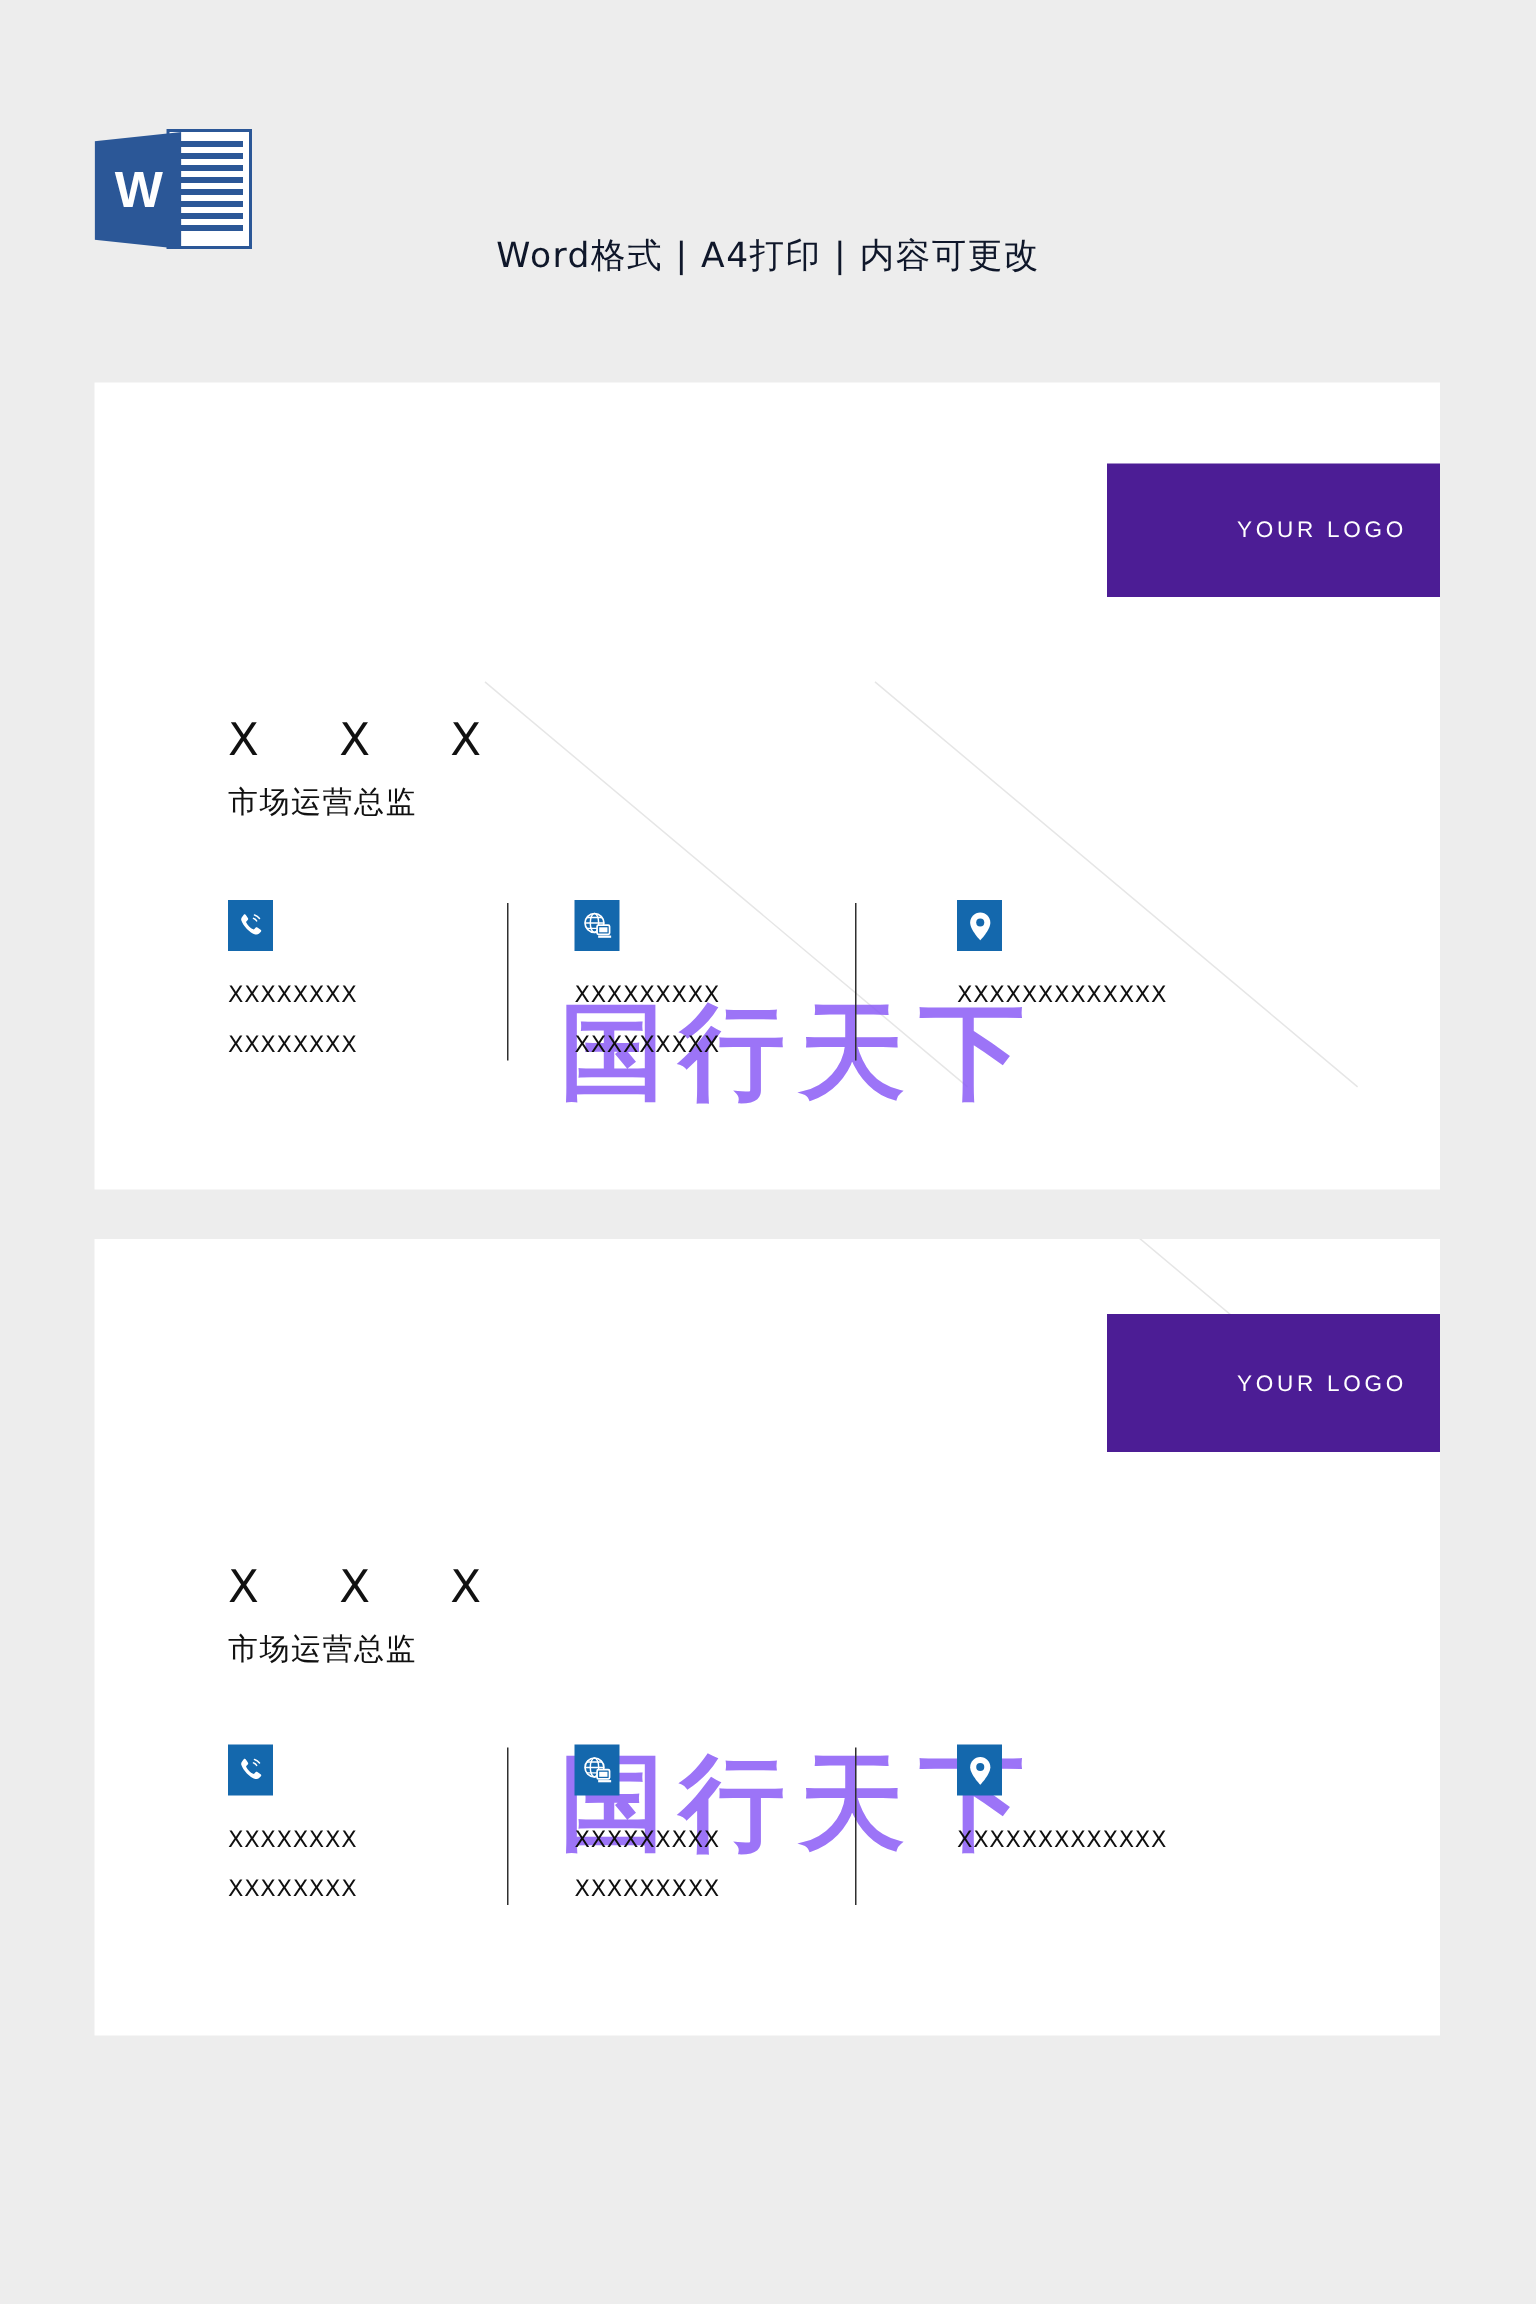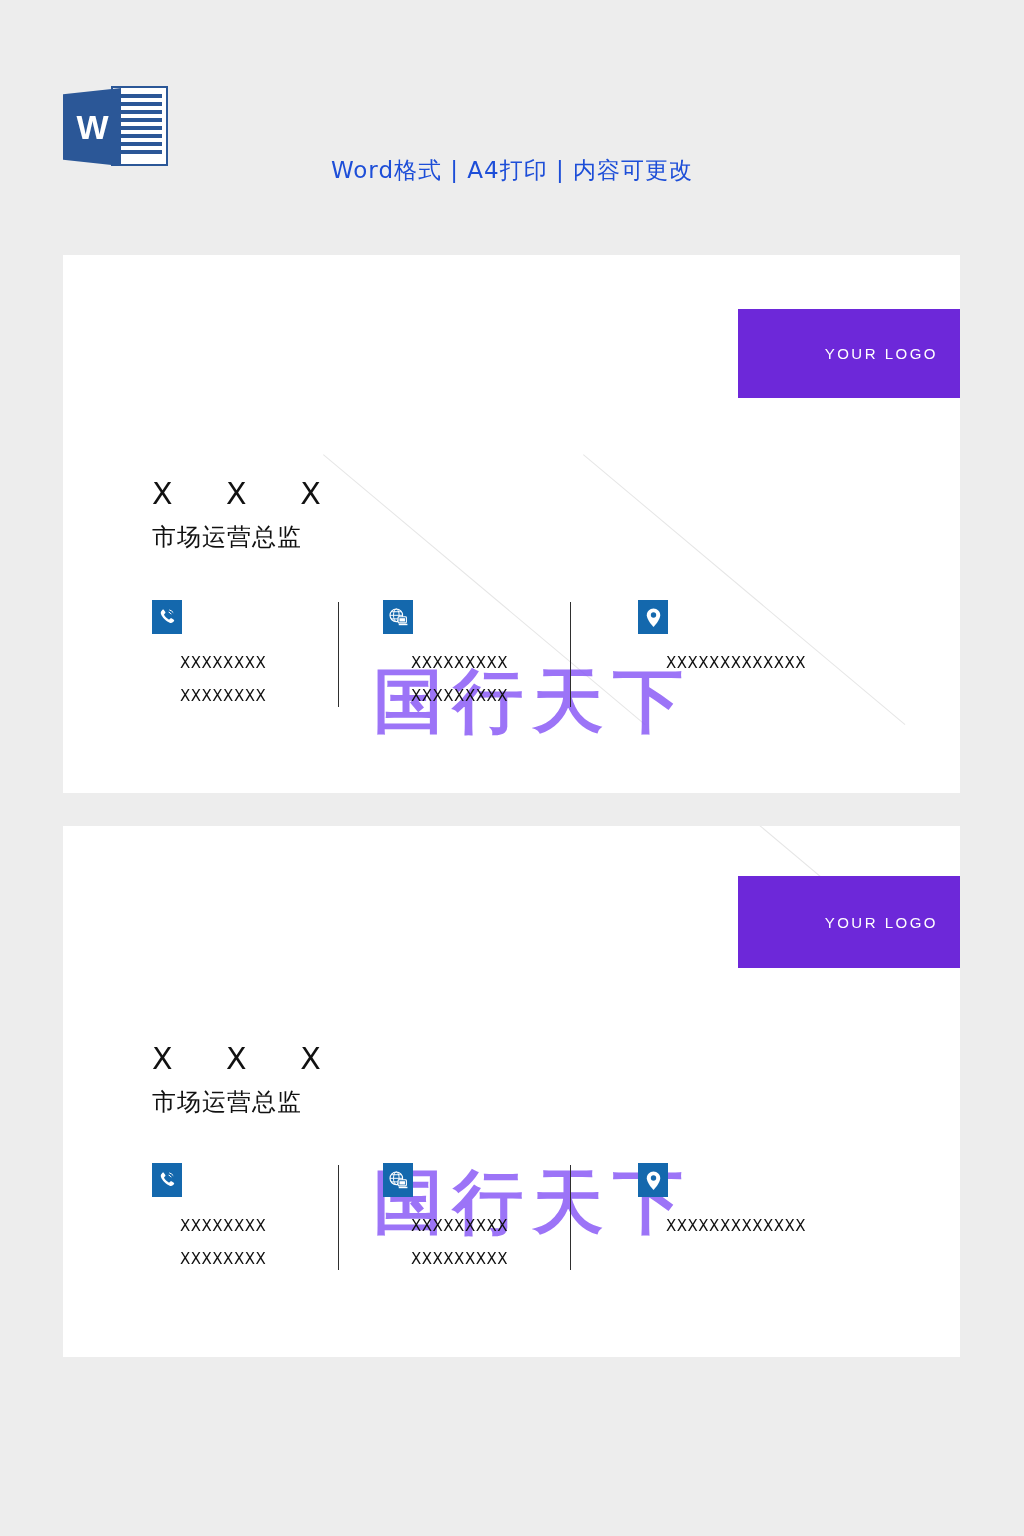--- a/index.html
+++ b/index.html
@@ -83,21 +83,21 @@
     font-weight: bold;
     letter-spacing: 2px;
     font-family: "DejaVu Sans", "Liberation Sans", sans-serif;
   }
   .header-sub {
     position: absolute;
     left: 0;
     top: 155px;
     width: 1024px;
     text-align: center;
-    color: #1d4ed8;
+    color: #0f172a;
     font-size: 23px;
     letter-spacing: 1px;
     font-family: "DejaVu Sans", "Liberation Sans", sans-serif;
   }
 
   
   .card {
     position: absolute;
     background: #ffffff;
     overflow: hidden;
@@ -123,21 +123,21 @@
     position: absolute;
     background: #e6e6e6;
     width: 1px;
     height: 420px;
     transform-origin: top left;
     pointer-events: none;
   }
 
   .logo-box {
     position: absolute;
-    background: #6d28d9;
+    background: #4c1d95;
     display: flex;
     align-items: center;
     justify-content: flex-end;
   }
   #card-1 .logo-box { left: 675px; top: 54px;  width: 222px; height: 89px; }
   #card-2 .logo-box { left: 675px; top: 50px;  width: 222px; height: 92px; }
 
   .logo-text {
     color: #ffffff;
     font-size: 15px;
@@ -153,21 +153,21 @@
     letter-spacing: 22px;
     font-family: "DejaVu Sans", "Liberation Sans", sans-serif;
     white-space: nowrap;
   }
   #card-1 .person-name { left: 89px; top: 221px; }
   #card-2 .person-name { left: 89px; top: 215px; }
 
   .person-title {
     position: absolute;
     color: #111111;
-    font-size: 24px;
+    font-size: 20px;
     letter-spacing: 1px;
     font-family: Liberation Serif, serif;
     white-space: nowrap;
   }
   #card-1 .person-title { left: 89px; top: 266px; }
   #card-2 .person-title { left: 89px; top: 260px; }
 
   .contact-row {
     position: absolute;
     left: 0;
@@ -206,21 +206,21 @@
   .col-addr .ic { margin-left: 18px; }
   .ic svg { display: block; }
 
   .contact-lines {
     margin-top: 13px;
     color: #0f0f0f;
     font-size: 15px;
     letter-spacing: .5px;
     font-family: "DejaVu Sans", "Liberation Sans", sans-serif;
   }
-  .contact-lines div { line-height: 33px; white-space: nowrap; margin-left: 28px; }
+  .contact-lines div { line-height: 33px; white-space: nowrap; }
   .col-addr .contact-lines { margin-left: 18px; }
 </style>
 </head>
 <body>
 
 <div class="header">
 
   <div class="word-icon">
     <div class="doc-page"></div>
     <div class="doc-lines"></div>

